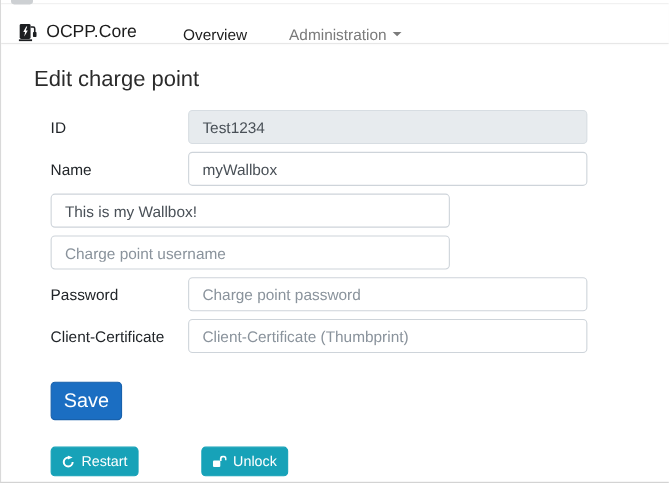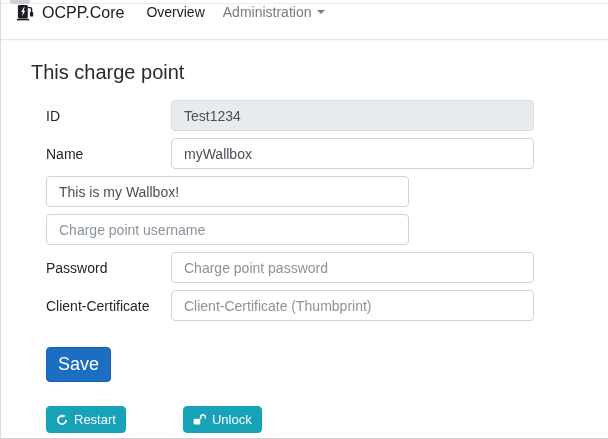--- a/index.html
+++ b/index.html
@@ -19,26 +19,27 @@
   .browser-fragment {
     position: absolute; top: 0; left: 9px;
     width: 20px; height: 4px;
     background: #cdd0d3;
     border-radius: 0 0 3px 3px;
   }
   .top-line { height: 4px; border-bottom: 1px solid #ebebeb; background: #fff; }
 
   
   .navbar {
-    display: flex; align-items: flex-start;
+    display: flex; align-items: flex-end;
     height: 36px;
     padding: 0 16px;
     background: #fff;
     border-bottom: 1px solid #e7e7e7;
     box-shadow: 0 1px 2px rgba(0,0,0,0.04);
+    gap: 20px;
   }
   .brand {
     display: inline-flex; align-items: center; gap: 7px;
     font-size: 16px; color: #1b1b1b; text-decoration: none;
     margin-right: 22px; cursor: pointer;
   }
   .brand-icon { display: inline-flex; }
   .nav-link {
     font-size: 14px; text-decoration: none; margin-right: 18px;
     cursor: pointer; display: inline-flex; align-items: center;
@@ -120,21 +121,21 @@
     <span>OCPP.Core</span>
   </a>
   <a class="nav-link active">Overview</a>
   <a class="nav-link muted">
     <span>Administration</span>
     <span class="caret"></span>
   </a>
 </nav>
 
 <main>
-  <h2 class="title">This charge point</h2>
+  <h2 class="title">Edit charge point</h2>
 
   <form>
     <div class="form-row">
       <label>ID</label>
       <input type="text" disabled="" value="Test1234" placeholder="" style="">
     </div>
     <div class="form-row">
       <label>Name</label>
       <input type="text" value="myWallbox" placeholder="" style="">
     </div>

